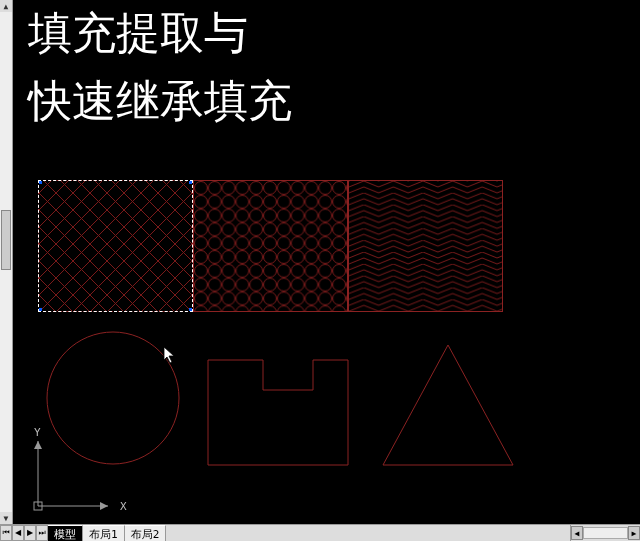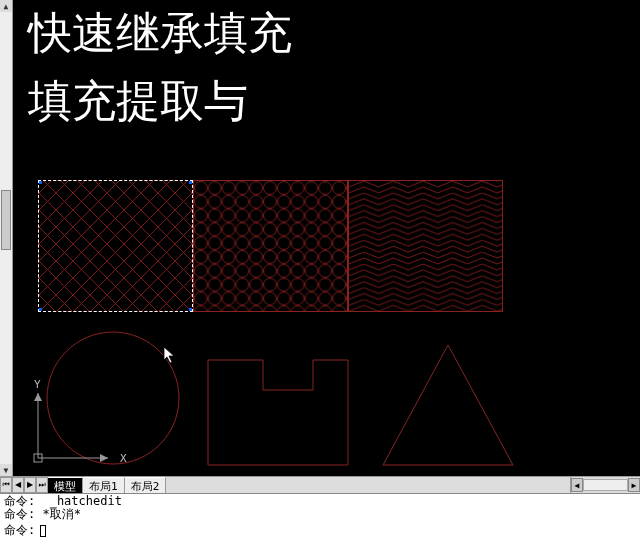--- a/index.html
+++ b/index.html
@@ -65,22 +65,22 @@
   <div class="viewport-row">
     <div class="left-scroll">
       <div class="up">▲</div>
       <div class="thumb"></div>
       <div class="down">▼</div>
     </div>
 
     <div class="canvas">
 
       <div class="title">
+        <span>填充提取与</span>
         <span>快速继承填充</span>
-        <span>填充提取与</span>
       </div>
 
       <div class="row1">
         <div class="box pat1 selected">
           <div class="grip bl"></div>
           <div class="grip br"></div>
         </div>
         <div class="box">
           <svg viewBox="0 0 155 132">
             <defs>
@@ -140,21 +140,13 @@
     <div class="tab">布局1</div>
     <div class="tab">布局2</div>
     <div class="spacer"></div>
     <div class="hscroll">
       <div class="btn">◀</div>
       <div class="track"></div>
       <div class="btn">▶</div>
     </div>
   </div>
 
-  <div class="cmdpanel">
-    <div class="history"><span>命令:  _hatchedit</span>
-<span>命令: *取消*</span></div>
-    <div class="prompt">
-      <span class="label">命令: </span>
-      <span class="caret"></span>
-    </div>
-  </div>
 </div>
 
 </body></html>

